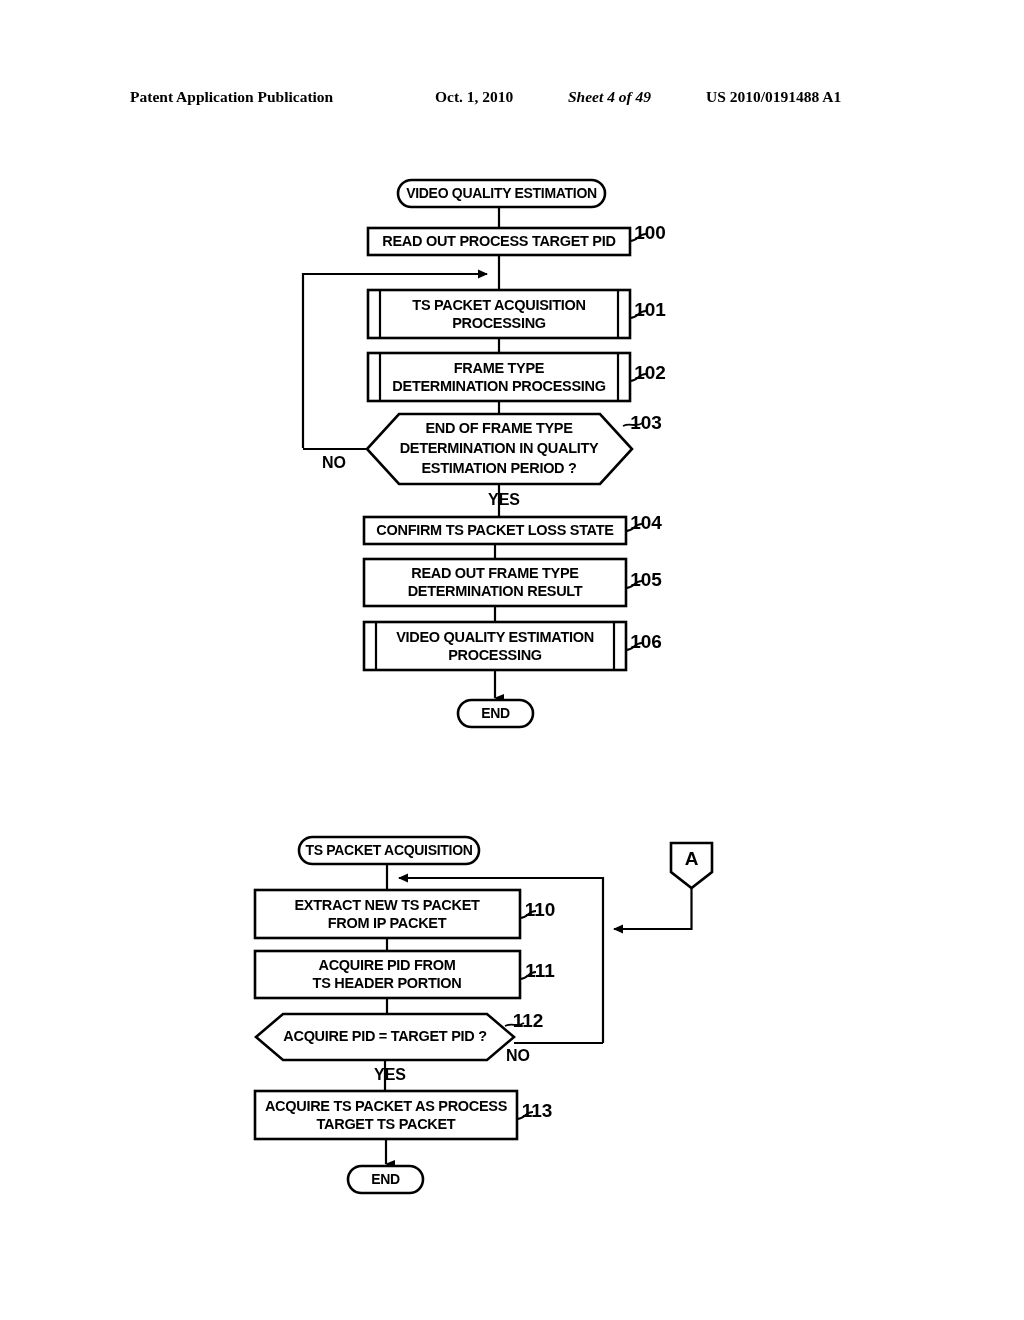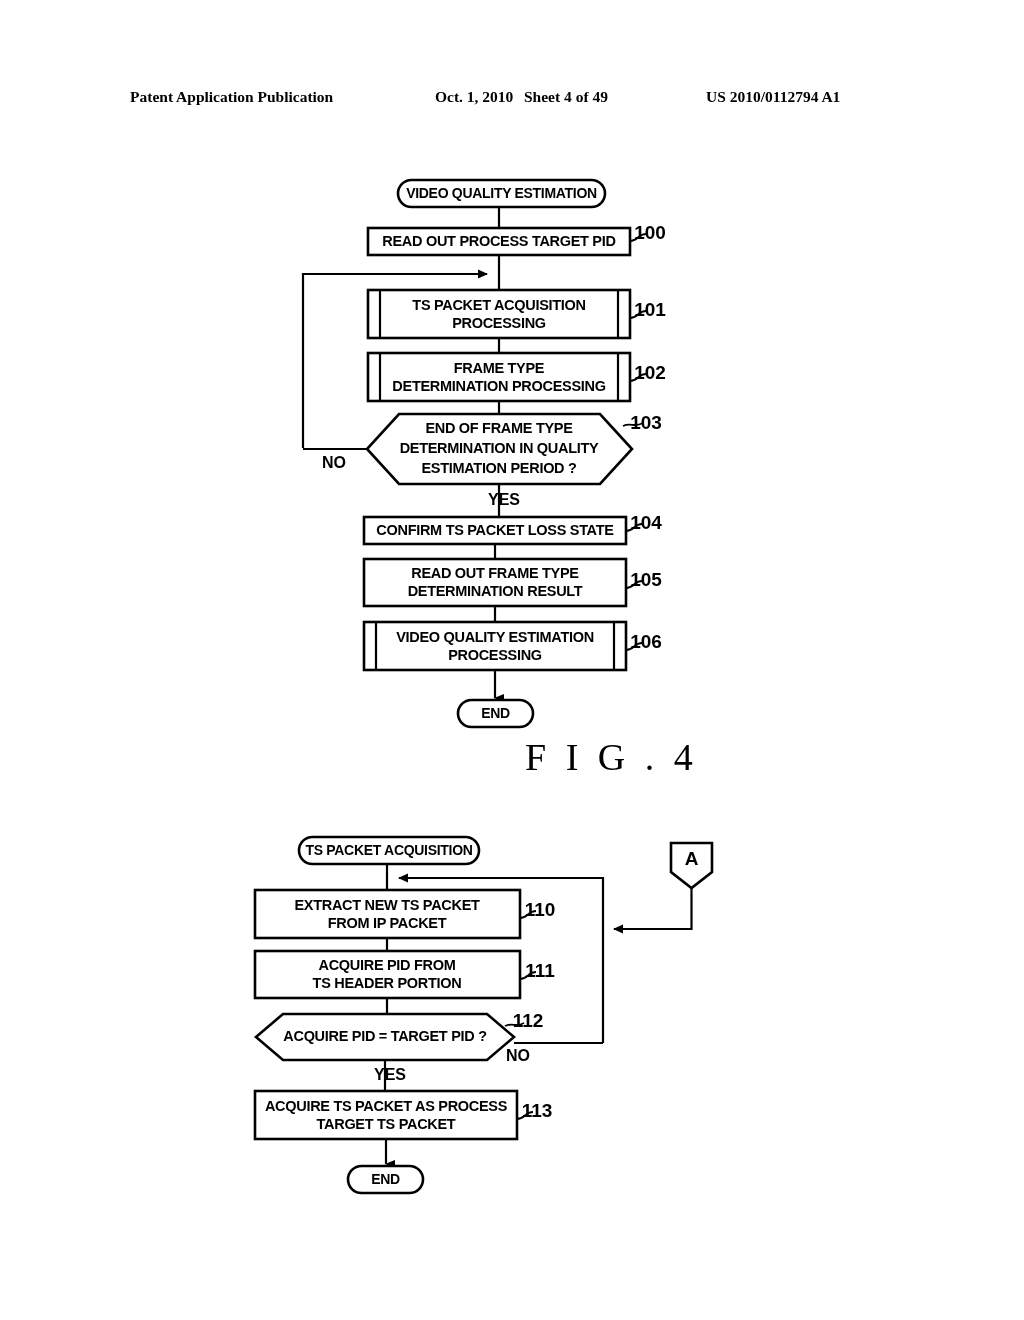--- a/index.html
+++ b/index.html
@@ -33,21 +33,21 @@
     font-size: 15.5px;
     color: #000000;
     white-space: nowrap;
   }
   .pub-header span {
     position: absolute;
     top: 0;
   }
   .hdr-pub   { left: 130px; }
   .hdr-date  { left: 435px; }
-  .hdr-sheet { left: 524px; }
+  .hdr-sheet { left: 568px; font-style: italic; }
   .hdr-num   { left: 706px; }
 
   
   .fig-caption {
     position: absolute;
     font-family: "Liberation Serif", serif;
     font-size: 38px;
     letter-spacing: 5px;
     color: #000000;
     white-space: nowrap;
@@ -124,21 +124,21 @@
 </style>
 </head>
 <body>
 
 <div class="page">
 
   <div class="pub-header">
     <span class="hdr-pub">Patent Application Publication</span>
     <span class="hdr-date">Oct. 1, 2010</span>
     <span class="hdr-sheet">Sheet 4 of 49</span>
-    <span class="hdr-num">US 2010/0112794 A1</span>
+    <span class="hdr-num">US 2010/0191488 A1</span>
   </div>
 
   <svg class="flow" viewBox="0 0 1024 1320">
     <defs>
       <marker id="arrowDown" markerWidth="11" markerHeight="11" refX="5.5" refY="9.5" orient="auto-start-reverse" markerUnits="userSpaceOnUse">
         <path d="M5.5,10.5 L1.4,0.5 L9.6,0.5 Z" fill="#000000"></path>
       </marker>
       <marker id="arrowEnd" markerWidth="12" markerHeight="12" refX="10" refY="6" orient="auto" markerUnits="userSpaceOnUse">
         <path d="M11,6 L1,1.6 L1,10.4 Z" fill="#000000"></path>
       </marker>
@@ -229,21 +229,20 @@
     <path class="leader" d="M626,650 C634,650 634,643 642,643"></path>
     <text class="ref-text" x="646" y="643">106</text>
 
     <line class="flowline" x1="495" y1="670" x2="495" y2="698" marker-end="url(#arrowDown)"></line>
     <g>
       <rect class="shape-term" x="458" y="700" width="75" height="27" rx="13.5" ry="13.5"></rect>
       <text class="term-text" x="495.5" y="714">END</text>
     </g>
   </svg>
 
-  <div class="fig-caption" id="fig4-caption">F I G . 4</div>
 
   <svg class="flow" viewBox="0 0 1024 1320">
 
     <g>
       <rect class="shape-term" x="299" y="837" width="180" height="27" rx="13.5" ry="13.5"></rect>
       <text class="term-text" x="389" y="851">TS PACKET ACQUISITION</text>
     </g>
     <line class="flowline" x1="387" y1="864" x2="387" y2="890"></line>
 
     <g>

